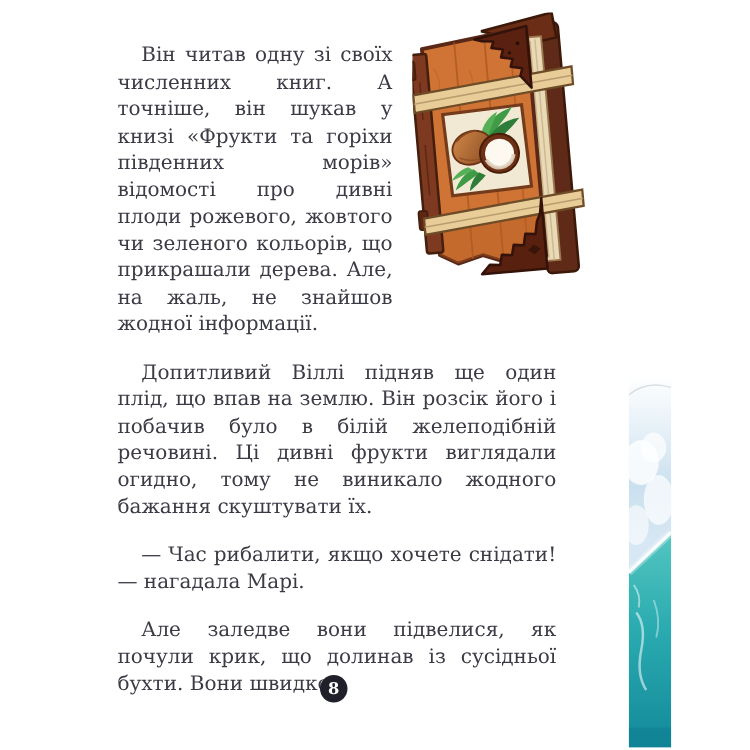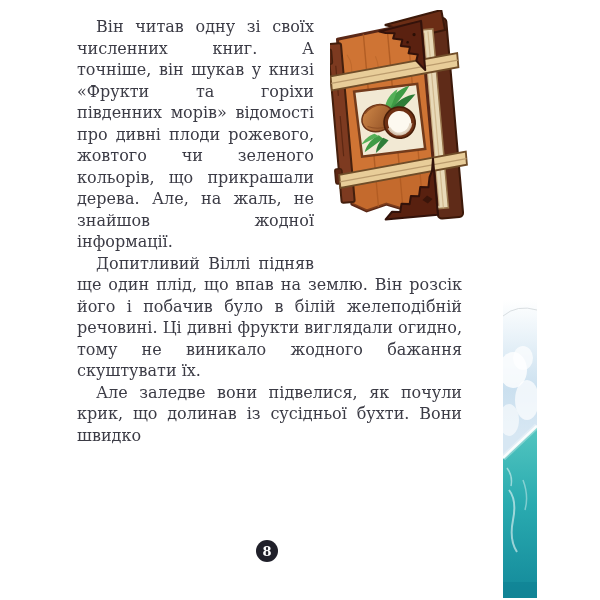--- a/index.html
+++ b/index.html
@@ -2,21 +2,21 @@
 <html><head>
 <meta charset="utf-8">
 <style>
   html,body{margin:0;padding:0;background:#ffffff;}
   body{width:600px;height:600px;overflow:hidden;}
   .page{position:relative;width:600px;height:600px;background:#ffffff;
         font-family:"DejaVu Serif", serif;}
   .text-col{position:absolute;left:77px;top:0;width:385px;padding-top:16px;
         font-size:16px;line-height:21.5px;color:#3b3b45;text-align:justify;
         text-justify:inter-word;}
-  .para{margin:0;text-indent:19px;}
+  .para{margin:17px;text-indent:19px;}
   .illu-float{float:right;width:150px;height:244px;margin:-6px -12px 2px 10px;
         position:relative;}
   .book-svg{position:absolute;top:0;right:4px;width:140px;height:230px;}
   .badge{position:absolute;left:256px;top:540px;width:22px;height:22px;
         border-radius:50%;background:#20202a;color:#ffffff;display:flex;
         align-items:center;justify-content:center;font-size:13px;
         font-weight:bold;line-height:1;}
   .wave{position:absolute;left:503px;top:300px;width:34px;height:298px;}
   .wave svg{display:block;width:34px;height:298px;}
 </style>
@@ -82,20 +82,21 @@
           <circle cx="90" cy="26" r="1.6" fill="#2b0f05"></circle>
           <circle cx="83" cy="33" r="1.3" fill="#2b0f05"></circle>
           <path d="M98,150 L98,206 L46,206 L53,199 L61,200 L63,192 L71,193 L73,185 L81,186 L83,177 L91,178 L93,168 L96,162 Z" fill="#58200f" stroke="#33120a" stroke-width="2" stroke-linejoin="round"></path>
           <path d="M84,190 l5,-4 5,4 -5,4 Z" fill="#3a150a"></path>
         </g>
       </svg>
     </div>
     <div>
         <p class="para">Він читав одну зі своїх численних книг. А точніше, він шукав у книзі «Фрукти та горіхи південних морів» відомості про дивні плоди рожевого, жовтого чи зеленого кольорів, що прикрашали дерева. Але, на жаль, не знайшов жодної інформації.</p>
         <p class="para">Допитливий Віллі підняв ще один плід, що впав на землю. Він розсік його і побачив було в білій желеподібній речовині. Ці дивні фрукти виглядали огидно, тому не ви­никало жодного бажання скуштувати їх.</p>
+        <p class="para">— Час рибалити, якщо хочете снідати! — на­гадала Марі.</p>
         <p class="para">Але заледве вони підвелися, як почули крик, що долинав із сусідньої бухти. Вони швидко</p>
       </div>
   </div>
 
   <div class="badge">
     <span>8</span>
   </div>
 
   <div class="wave">
     <svg viewBox="0 0 34 298" preserveAspectRatio="none" aria-hidden="true">

